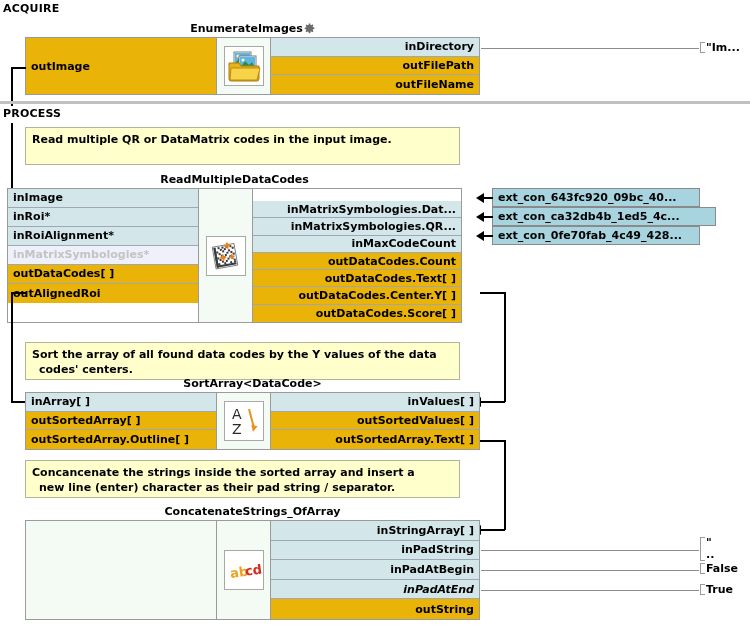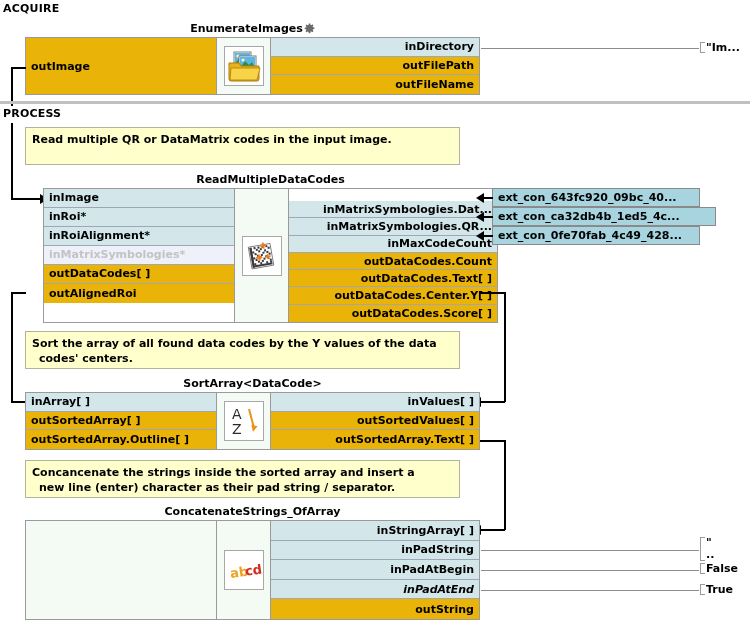--- a/index.html
+++ b/index.html
@@ -203,21 +203,21 @@
 
   <div class="section-bar" style="top:106px;">
     <div class="rule top" style="top:-5px;"></div>
     <div class="section-label">PROCESS</div>
   </div>
 
   <div class="comment" style="left:25px;top:127px;width:435px;height:38px;">
     <span>Read multiple QR or DataMatrix codes in the input image.</span>
   </div>
 
-  <div class="block" style="left:43px;top:188px;width:455px;height:135px;padding-left:44px;">
+  <div class="block" style="left:7px;top:188px;width:455px;height:135px;padding-left:44px;">
     <div class="block-title">ReadMultipleDataCodes</div>
     <div class="block-body">
       <div class="col-left" style="width:190px;">
         <div class="port in" style="height:14.28%;">inImage</div>
         <div class="port in" style="height:14.28%;">inRoi*</div>
         <div class="port in" style="height:14.28%;">inRoiAlignment*</div>
         <div class="port disabled" style="height:14.28%;">inMatrixSymbologies*</div>
         <div class="port out" style="height:14.28%;">outDataCodes[ ]</div>
         <div class="port out" style="height:14.30%;">outAlignedRoi</div>
       </div>
@@ -306,21 +306,21 @@
   <div class="wire-v thick" style="left:11px;top:293px;height:109px;"></div>
   <div class="wire-h thick" style="left:11px;top:292px;width:15px;"></div>
   <div class="wire-h thick" style="left:11px;top:401px;width:30px;"></div>
   <div class="arrow" style="left:40px;top:397px;"></div>
 
   <div class="wire-h thick" style="left:480px;top:292px;width:25px;"></div>
   <div class="wire-v thick" style="left:504px;top:292px;height:110px;"></div>
   <div class="wire-h thick" style="left:480px;top:401px;width:25px;"></div>
   <div class="arrow left" style="left:473px;top:397px;"></div>
 
-  <div class="comment" style="left:25px;top:331px;width:435px;height:38px;">
+  <div class="comment" style="left:25px;top:342px;width:435px;height:38px;">
     <span>Sort the array of all found data codes by the Y values of the data</span>
     <span class="l2">codes' centers.</span>
   </div>
 
   <div class="block" style="left:25px;top:392px;width:455px;height:58px;">
     <div class="block-title">SortArray&lt;DataCode&gt;</div>
     <div class="block-body">
       <div class="col-left" style="width:190px;">
         <div class="port in" style="height:33.33%;">inArray[ ]</div>
         <div class="port out" style="height:33.33%;">outSortedArray[ ]</div>

